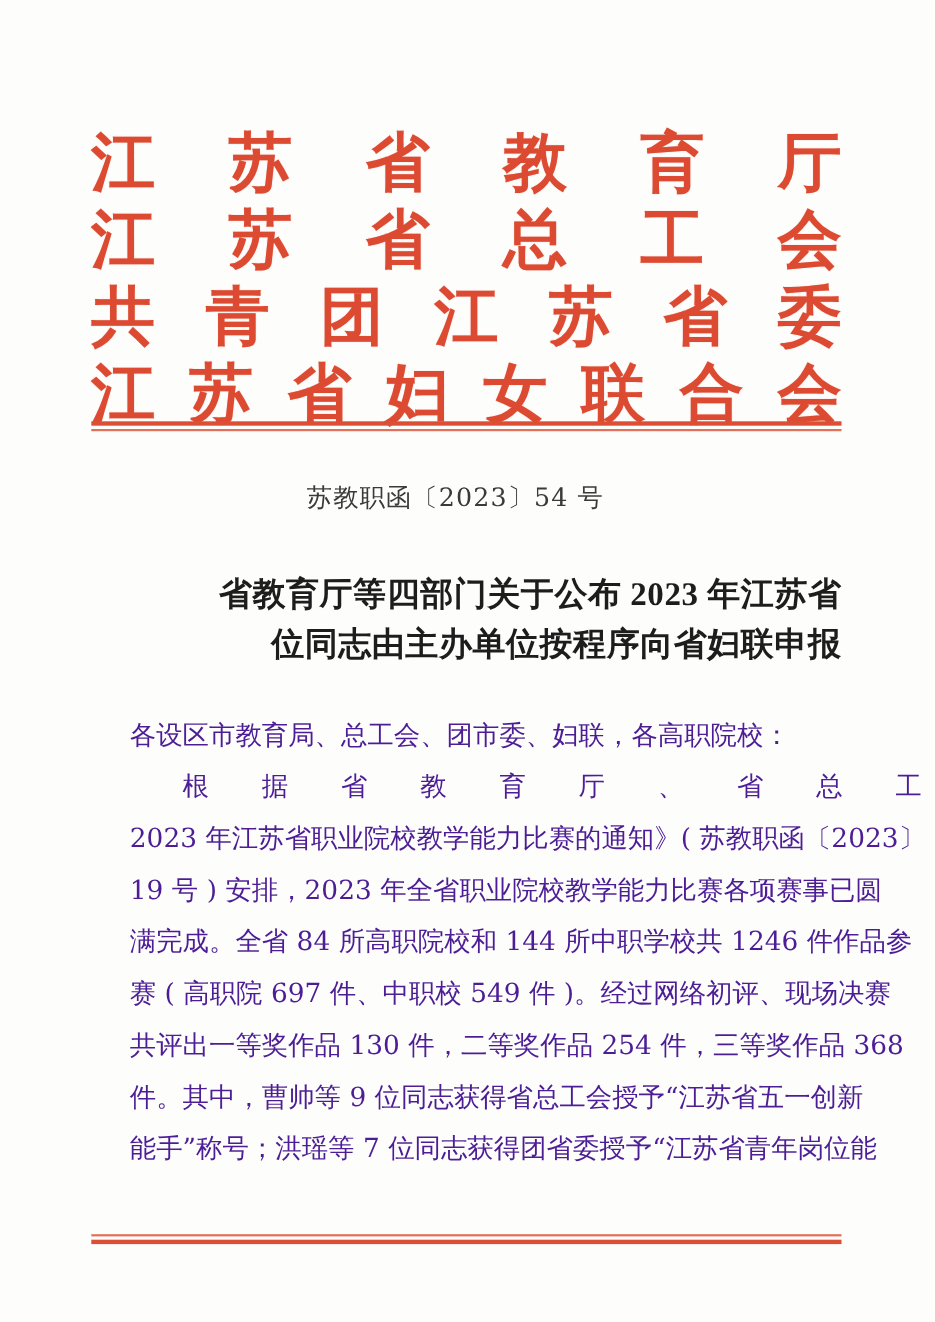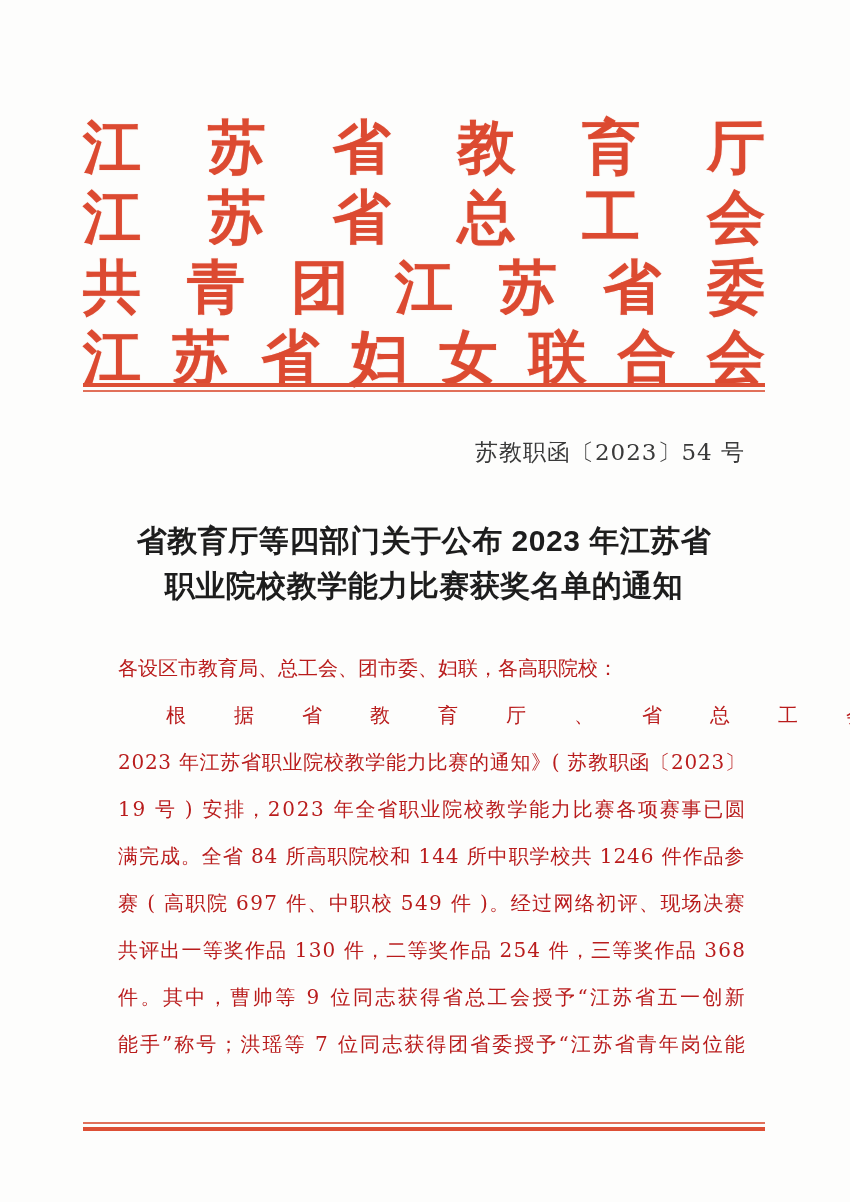--- a/index.html
+++ b/index.html
@@ -72,35 +72,35 @@
   .rule-gap {
     height: 3px;
   }
 
   
   .doc-number {
     position: absolute;
     left: 83px;
     top: 437px;
     width: 662px;
-    text-align: right;
+    text-align: center;
     font-size: 23px;
     color: #3a3a3a;
     letter-spacing: 1px;
     font-family: "DejaVu Serif", "Liberation Serif", serif;
   }
 
   
   .doc-title {
     position: absolute;
     left: 83px;
     top: 518px;
     width: 682px;
-    text-align: center;
-    font-family: Liberation Sans, sans-serif;
+    text-align: right;
+    font-family: Liberation Serif, serif;
     font-weight: 700;
     font-size: 30px;
     line-height: 45px;
     color: #1d1d1d;
     letter-spacing: 0.5px;
   }
   .doc-title .tl {
     display: block;
     white-space: nowrap;
   }
@@ -108,22 +108,22 @@
   
   .body-text {
     position: absolute;
     left: 118px;
     top: 645px;
     width: 627px;
   }
   .body-line {
     height: 47px;
     line-height: 47px;
-    font-size: 20px;
-    color: #b91c1c;
+    font-size: 24px;
+    color: #4c1d95;
     white-space: nowrap;
     font-family: "DejaVu Serif", "Liberation Serif", serif;
     letter-spacing: 0;
   }
   .body-line.justify {
     display: flex;
     justify-content: space-between;
     white-space: nowrap;
   }
   .body-line.justify > span {
@@ -179,21 +179,21 @@
   <div class="rule-top">
     <div class="rule-thick"></div>
     <div class="rule-gap"></div>
     <div class="rule-thin"></div>
   </div>
 
   <div class="doc-number">苏教职函〔2023〕54 号</div>
 
   <div class="doc-title">
     <span class="tl">省教育厅等四部门关于公布 2023 年江苏省</span>
-    <span class="tl">职业院校教学能力比赛获奖名单的通知</span>
+    <span class="tl">位同志由主办单位按程序向省妇联申报</span>
   </div>
 
   <div class="body-text">
     <div class="body-line">各设区市教育局、总工会、团市委、妇联，各高职院校：</div>
     <div class="body-line indent justify">
         <span style="width: 48px;"></span>
         <span>根</span>
         <span>据</span>
         <span>省</span>
         <span>教</span>

